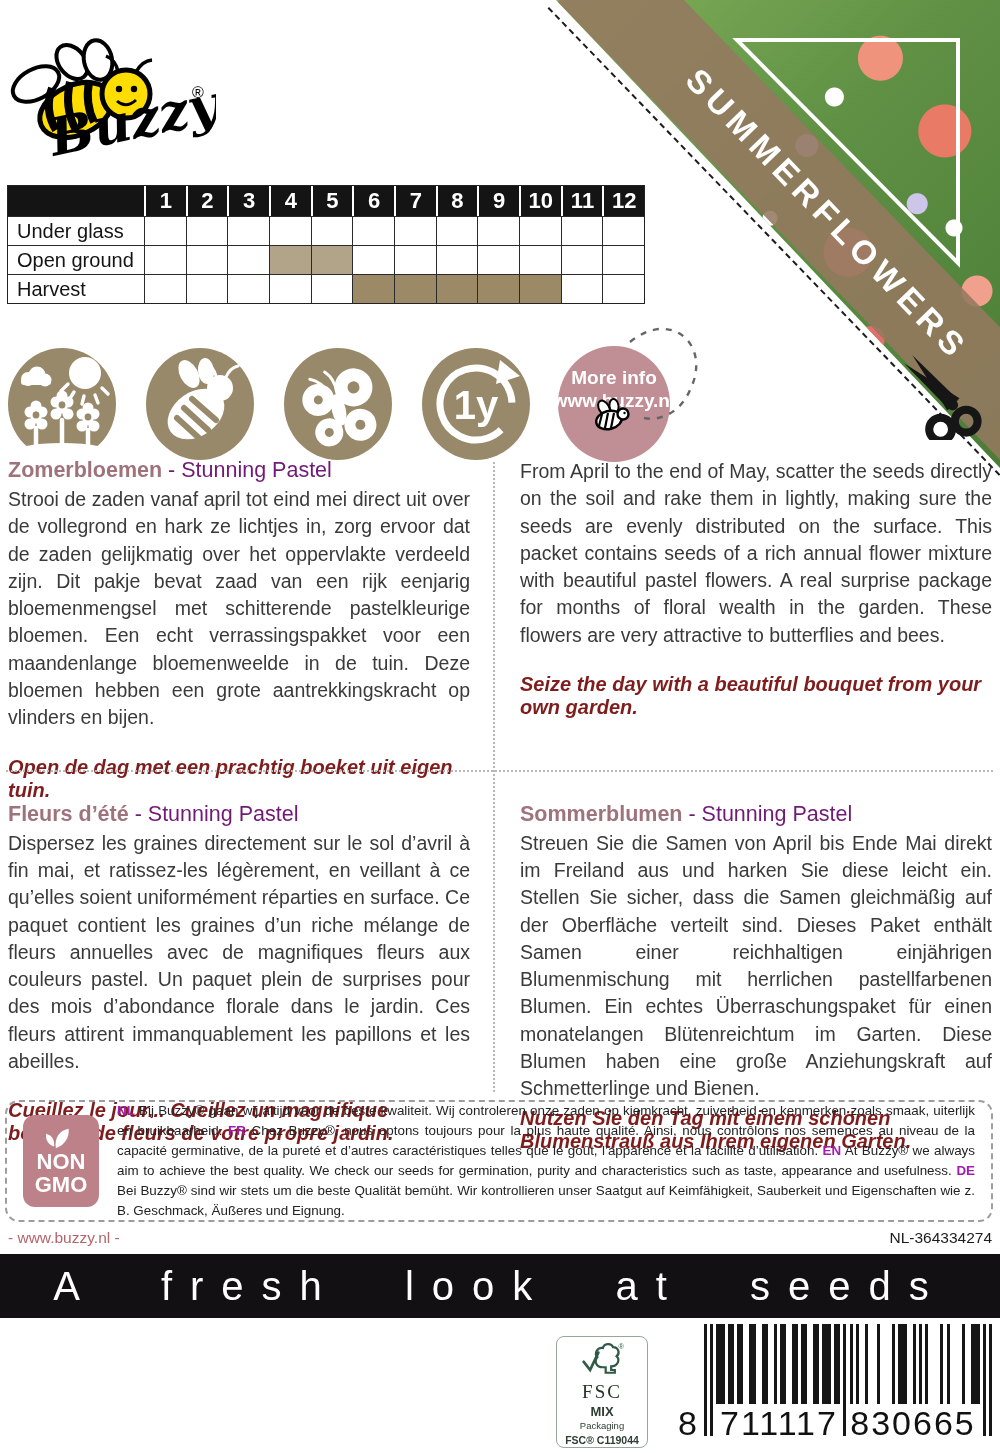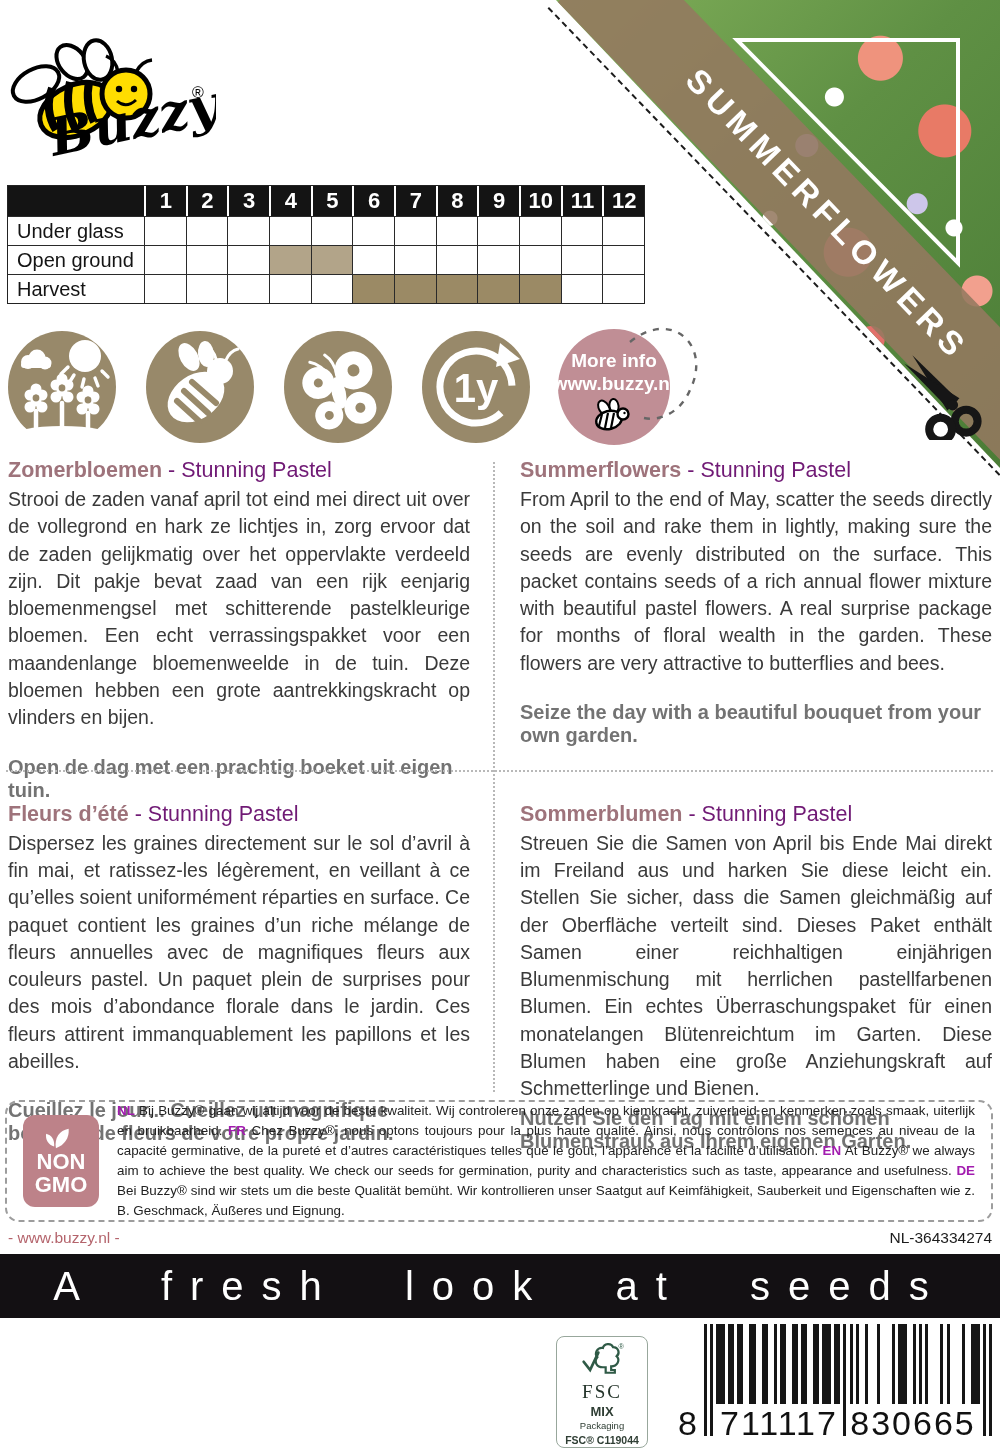--- a/index.html
+++ b/index.html
@@ -50,41 +50,41 @@
     background:#141414; color:#fff; font-weight:bold; font-size:22px;
     height:30px; line-height:30px; text-align:center; border-left:2px solid #fff;
   }
   .cal-head.corner { border-left:none; }
   .cal-cell { height:29px; border-top:1.5px solid #2a2a2a; border-left:1.5px solid #2a2a2a; background:#fff; }
   .cal-label {
     height:29px; line-height:29px; border-top:1.5px solid #2a2a2a;
     padding-left:9px; font-size:20px; color:#141414; background:#fff; white-space:nowrap;
   }
   
-  .icons { position:absolute; left:6px; top:329px; display:flex; gap:26px; }
+  .icons { position:absolute; left:6px; top:346px; display:flex; gap:26px; }
   .icon-badge { width:112px; height:116px; }
   .moreinfo {
     width:112px; height:116px; border-radius:50%; background:#c08e95;
     display:flex; flex-direction:column; align-items:center; justify-content:center;
     color:#fff; text-align:center; position:relative;
   }
   .moreinfo .l1 { font-size:19px; font-weight:bold; }
   .moreinfo .l2 { font-size:19px; font-weight:bold; margin-top:1px;text-align:right; }
   .bee-path { position:absolute; left:600px; top:318px; width:120px; height:125px; pointer-events:none; }
   .mini-bee { position:absolute; left:590px; top:398px; width:44px; height:36px; }
   
   .text-grid {
     position:absolute; left:8px; top:458px; width:984px;
     display:grid; grid-template-columns:462px 1fr; column-gap:50px;
   }
   .lang.row1 { min-height:330px; }
   .lang h3 { font-size:21.5px; margin:0 0 3px 0; color:#9e737b; font-weight:bold; }
   .lang h3 .sub { font-weight:normal; color:#701a75; }
   .lang .body { font-size:19.5px; line-height:1.4; text-align:justify; color:#3a3a3a; }
-  .lang .tagline { font-weight:bold; font-size:20px; color:#737373; margin-top:24px; }
+  .lang .tagline { font-style:italic; font-weight:bold; font-size:20px; color:#7f1d1d; margin-top:24px; }
   .lang.de .tagline { margin-top:4px; }
   .vdivider { position:absolute; left:493px; top:462px; height:630px; border-left:2px dotted #b8b8b8; }
   .hdivider { position:absolute; left:6px; top:770px; width:987px; border-top:2px dotted #b8b8b8; }
   
   .quality-box {
     position:absolute; left:5px; top:1100px; width:988px; height:122px;
     border:2px dashed #9d9d9d; border-radius:14px;
     display:flex; align-items:center; padding:0 16px;
   }
   .nongmo {
@@ -344,21 +344,20 @@
     <circle cx="34.5" cy="15" r="1.2" fill="#000"></circle>
   </svg>
 
   <div class="text-grid">
     <div class="lang row1">
       <h3><span>Zomerbloemen</span> <span class="sub">- Stunning Pastel</span></h3>
       <p class="body">Strooi de zaden vanaf april tot eind mei direct uit over de vollegrond en hark ze lichtjes in, zorg ervoor dat de zaden gelijkmatig over het oppervlakte verdeeld zijn. Dit pakje bevat zaad van een rijk eenjarig bloemenmengsel met schitterende pastelkleurige bloemen. Een echt verrassingspakket voor een maandenlange bloemenweelde in de tuin. Deze bloemen hebben een grote aantrekkingskracht op vlinders en bijen.</p>
       <p class="tagline">Open de dag met een prachtig boeket uit eigen tuin.</p>
     </div>
     <div class="lang row1">
-      <h3><span>Summerflowers</span> <span class="sub">- Stunning Pastel</span></h3>
       <p class="body">From April to the end of May, scatter the seeds directly on the soil and rake them in lightly, making sure the seeds are evenly distributed on the surface. This packet contains seeds of a rich annual flower mixture with beautiful pastel flowers. A real surprise package for months of floral wealth in the garden. These flowers are very attractive to butterflies and bees.</p>
       <p class="tagline">Seize the day with a beautiful bouquet from your own garden.</p>
     </div>
     <div class="lang">
       <h3><span>Fleurs d’été</span> <span class="sub">- Stunning Pastel</span></h3>
       <p class="body">Dispersez les graines directement sur le sol d’avril à fin mai, et ratissez-les légèrement, en veillant à ce qu’elles soient uniformément réparties en surface. Ce paquet contient les graines d’un riche mélange de fleurs annuelles avec de magnifiques fleurs aux couleurs pastel. Un paquet plein de surprises pour des mois d’abondance florale dans le jardin. Ces fleurs attirent immanquablement les papillons et les abeilles.</p>
       <p class="tagline">Cueillez le jour... Cueillez un magnifique bouquet de fleurs de votre propre jardin.</p>
     </div>
     <div class="lang de">
       <h3><span>Sommerblumen</span> <span class="sub">- Stunning Pastel</span></h3>

